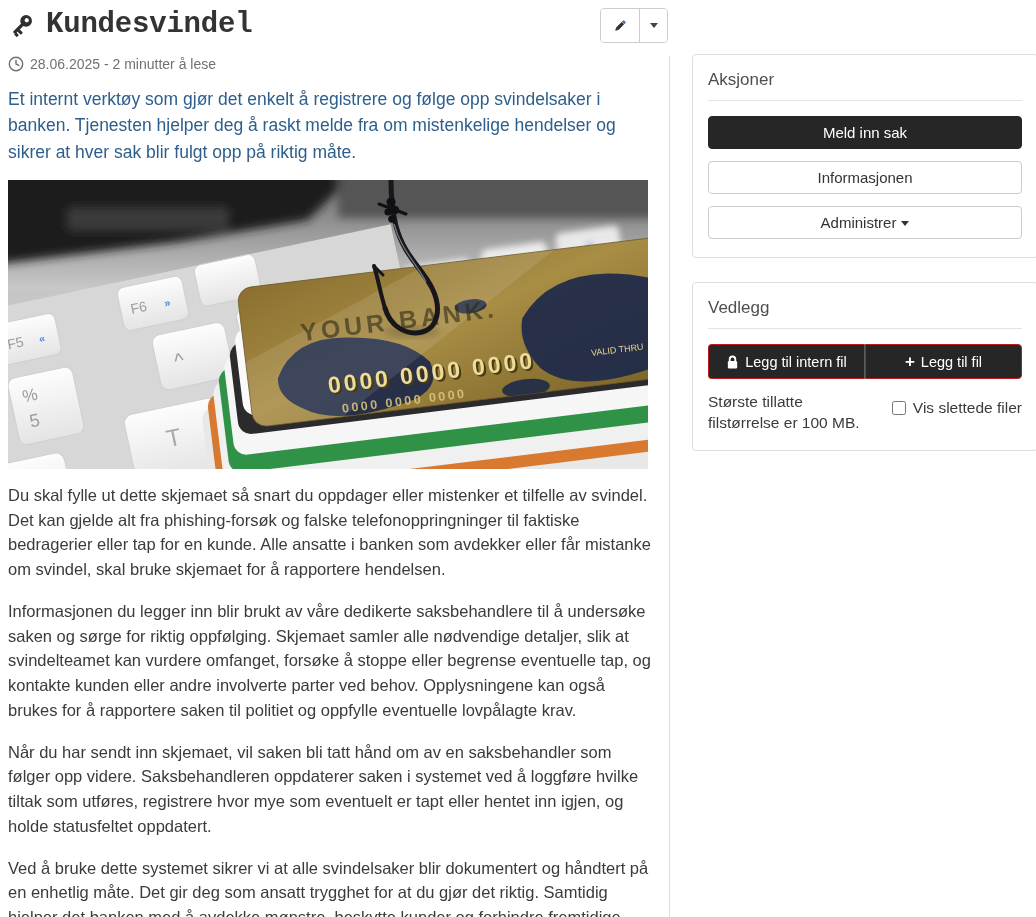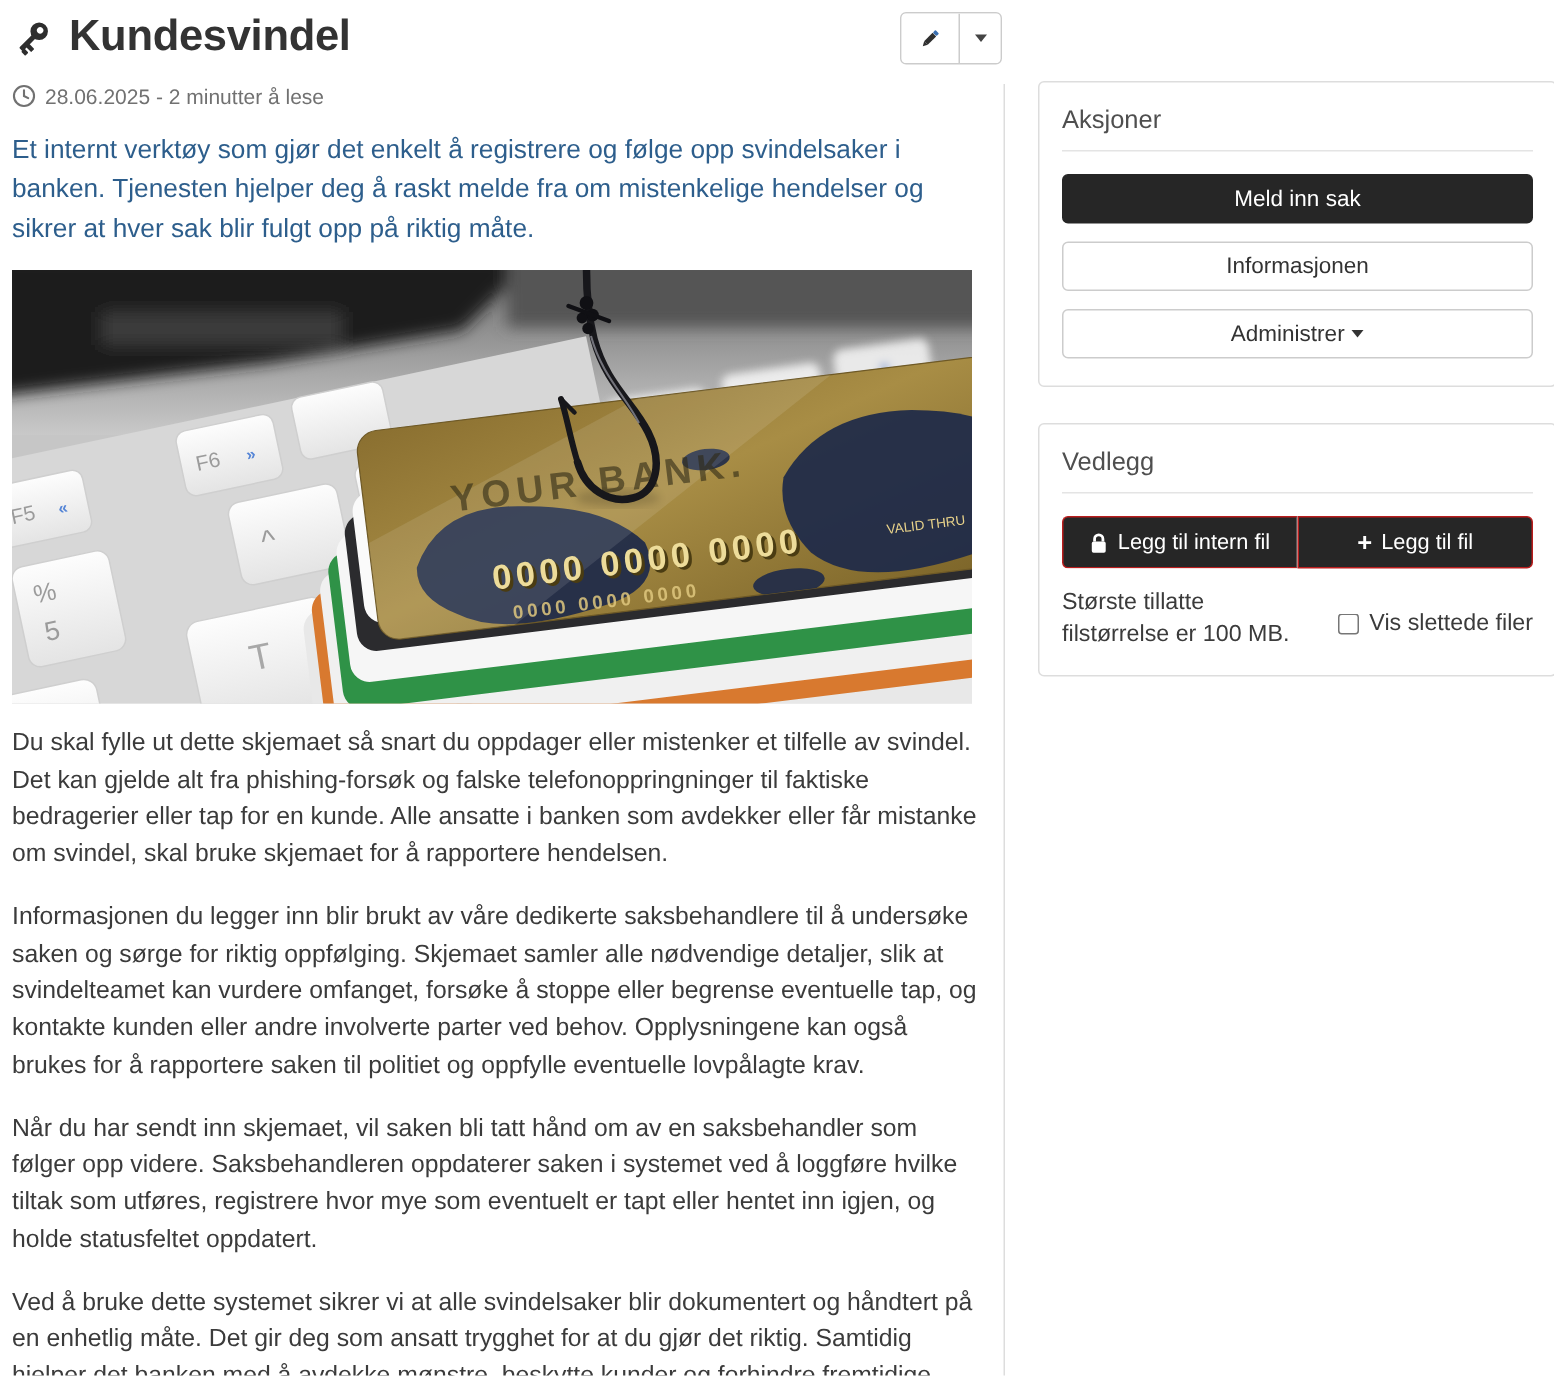--- a/index.html
+++ b/index.html
@@ -8,21 +8,21 @@
     width: 1036px; height: 917px; overflow: hidden;
     font-family: "Liberation Sans", "DejaVu Sans", sans-serif;
     color: #3b3b3b;
     padding: 8px 0 0 8px;
   }
   .layout { display: flex; align-items: flex-start; }
   .main-col { width: 662px; flex: none; }
   .sidebar { width: 346px; flex: none; margin-left: 22px; margin-top: 46px; }
 
   
-  .header-row { display: flex; justify-content: space-between; align-items: flex-start; }
+  .header-row { display: flex; justify-content: space-between; align-items: flex-start; font-family: Liberation Mono, monospace; }
   .page-title { display: flex; align-items: center; gap: 11px; font-size: 29px; font-weight: 600; color: #333; letter-spacing: -0.2px; }
   .title-key-icon { width: 27px; height: 27px; flex: none; margin-top: 2px; }
   .edit-split { display: inline-flex; border: 1px solid #ccc; border-radius: 4px; background: #fff; height: 35px; overflow: hidden; margin-right: 2px; }
   .edit-split button { background: #fff; border: none; cursor: pointer; display: flex; align-items: center; justify-content: center; }
   .edit-btn { width: 39px; border-right: 1px solid #ccc !important; }
   .edit-caret-btn { width: 27px; }
   .caret { display: inline-block; width: 0; height: 0; border-left: 4px solid transparent; border-right: 4px solid transparent; border-top: 5px solid #444; }
 
   
   .article { border-right: 1px solid #ddd; padding-right: 12px; margin-top: 13px; padding-bottom: 14px; }
@@ -40,21 +40,21 @@
   .btn-dark { background: #262626; color: #fff; border: 1px solid #262626; }
   .btn-outline { background: #fff; color: #333; border: 1px solid #ccc; }
   .btn .caret { border-top-color: #333; margin-left: 5px; vertical-align: 2px; }
 
   .attach-group { display: flex; margin-bottom: 13px; }
   .attach-group button { flex: 1; background: #262626; color: #fff; border: 1px solid #b91c1c; font-family: inherit; font-size: 14.5px; padding: 8px 4px; cursor: pointer; display: flex; align-items: center; justify-content: center; gap: 6px; }
   .attach-group button:first-child { border-radius: 4px 0 0 4px; border-right: 1px solid #5a5a5a; }
   .attach-group button:last-child { border-radius: 0 4px 4px 0; }
   .plus-glyph { font-weight: bold; font-size: 17px; line-height: 1; }
 
-  .attach-row { display: flex; justify-content: space-between; align-items: center; padding-bottom: 10px; }
+  .attach-row { display: flex; justify-content: space-between; align-items: flex-start; padding-bottom: 10px; }
   .max-note { font-size: 15.5px; line-height: 1.35; color: #3b3b3b; width: 168px; }
   .show-deleted { display: flex; align-items: center; gap: 7px; font-size: 15.5px; color: #3b3b3b; margin-top: 7px; cursor: pointer; }
   .show-deleted input { width: 14px; height: 14px; margin: 0; cursor: pointer; }
 
   svg text { font-family: "Liberation Sans", "DejaVu Sans", sans-serif; }
 </style>
 </head>
 <body>
 
 <div class="layout">

